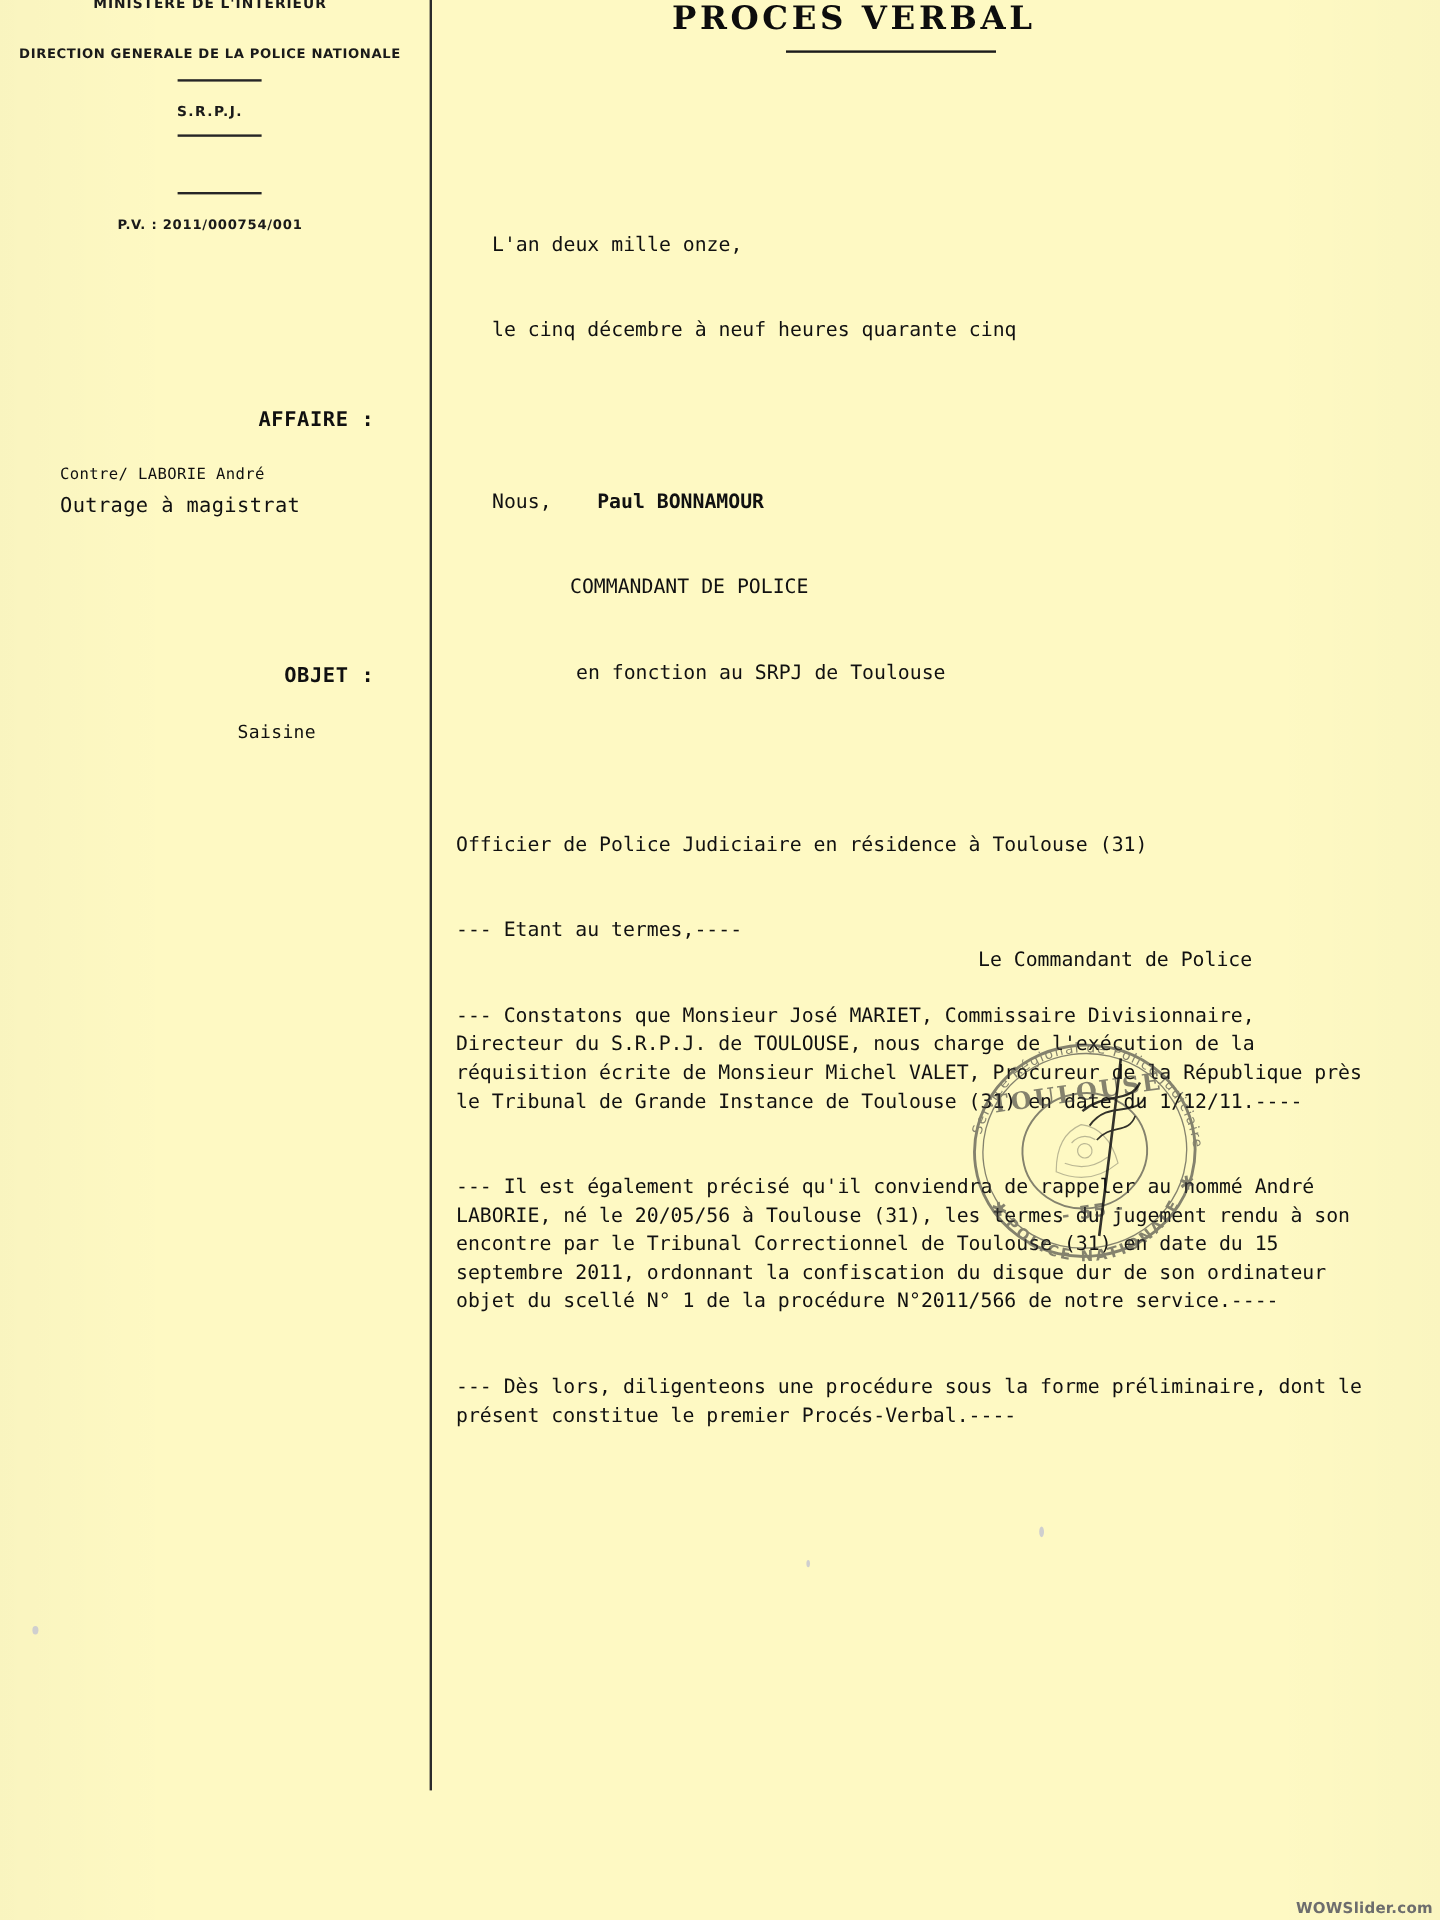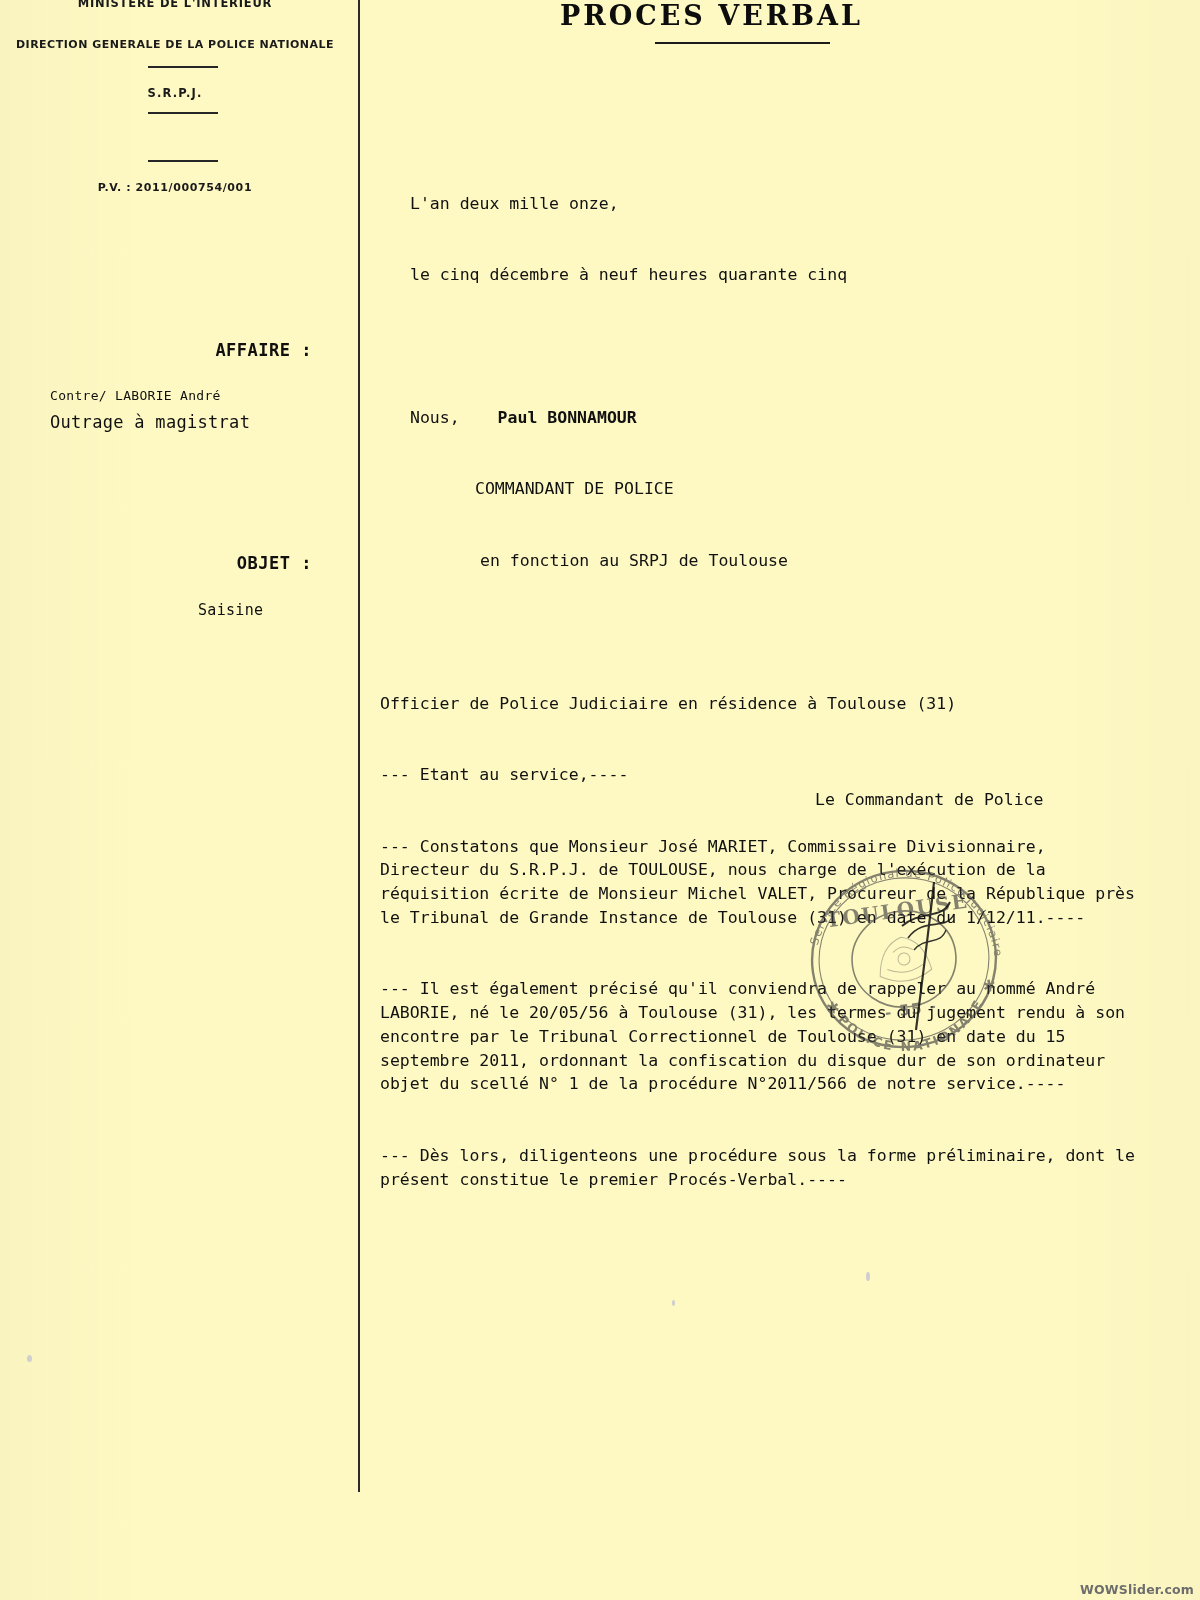--- a/index.html
+++ b/index.html
@@ -282,21 +282,21 @@
 
   <div class="body-text">
     <div class="blk indent-1">L'an deux mille onze,</div>
     <div class="blk indent-1">le cinq décembre à neuf heures quarante cinq</div>
     <div class="gap-sm"></div>
     <div class="blk indent-1"><span>Nous, </span><span class="b">Paul BONNAMOUR</span></div>
     <div class="blk indent-2">COMMANDANT DE POLICE</div>
     <div class="blk indent-3" style="padding-left:100px">en fonction au SRPJ de Toulouse</div>
     <div class="gap-sm"></div>
     <div class="blk">Officier de Police Judiciaire en résidence à Toulouse (31)</div>
-    <div class="blk">--- Etant au service,----</div>
+    <div class="blk">--- Etant au termes,----</div>
     <div class="blk">--- Constatons que Monsieur José MARIET, Commissaire Divisionnaire, Directeur du S.R.P.J. de TOULOUSE, nous charge de l'exécution de la réquisition écrite de Monsieur Michel VALET, Procureur de la République près le Tribunal de Grande Instance de Toulouse (31) en date du 1/12/11.----</div>
     <div class="blk">--- Il est également précisé qu'il conviendra de rappeler au nommé André LABORIE, né le 20/05/56 à Toulouse (31), les termes du jugement rendu à son encontre par le Tribunal Correctionnel de Toulouse (31) en date du 15 septembre 2011, ordonnant la confiscation du disque dur de son ordinateur objet du scellé N° 1 de la procédure N°2011/566 de notre service.----</div>
     <div class="blk">--- Dès lors, diligenteons une procédure sous la forme préliminaire, dont le présent constitue le premier Procés-Verbal.----</div>
   </div>
 
   <div class="signature-line">Le Commandant de Police</div>
 
   <div class="stamp">
     <svg width="225" height="205" viewBox="0 0 225 205" xmlns="http://www.w3.org/2000/svg">
       <defs>

